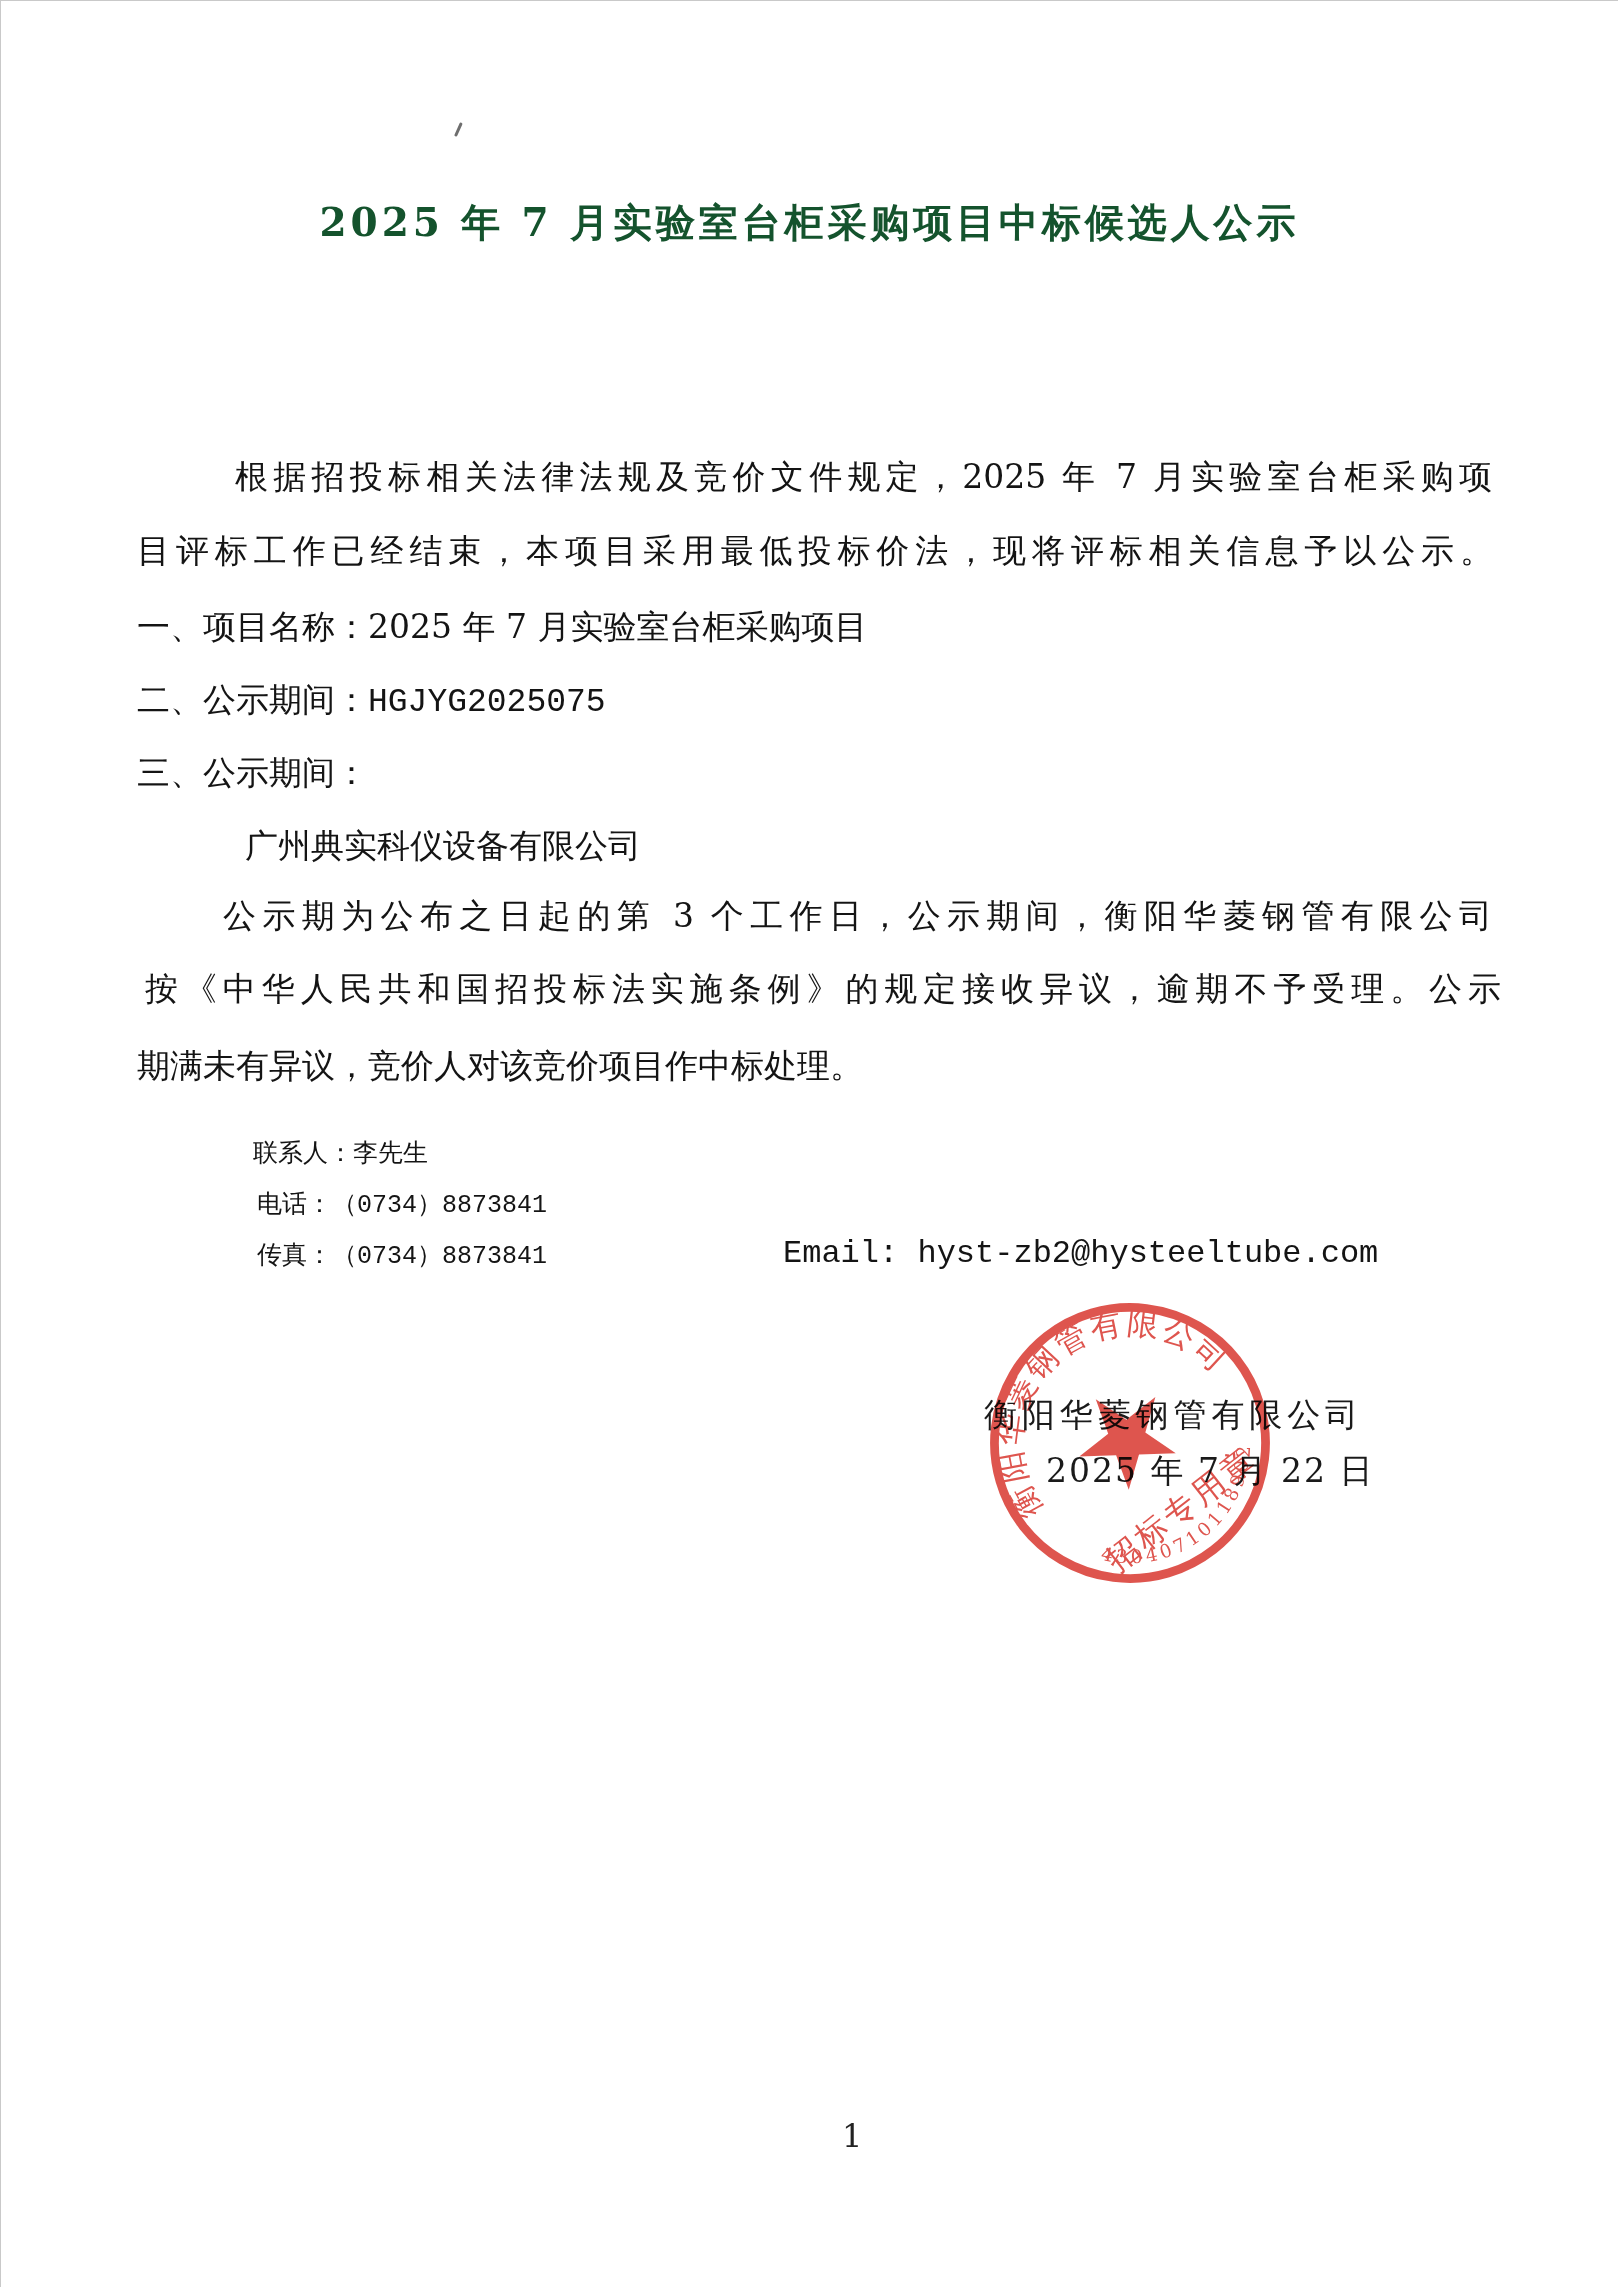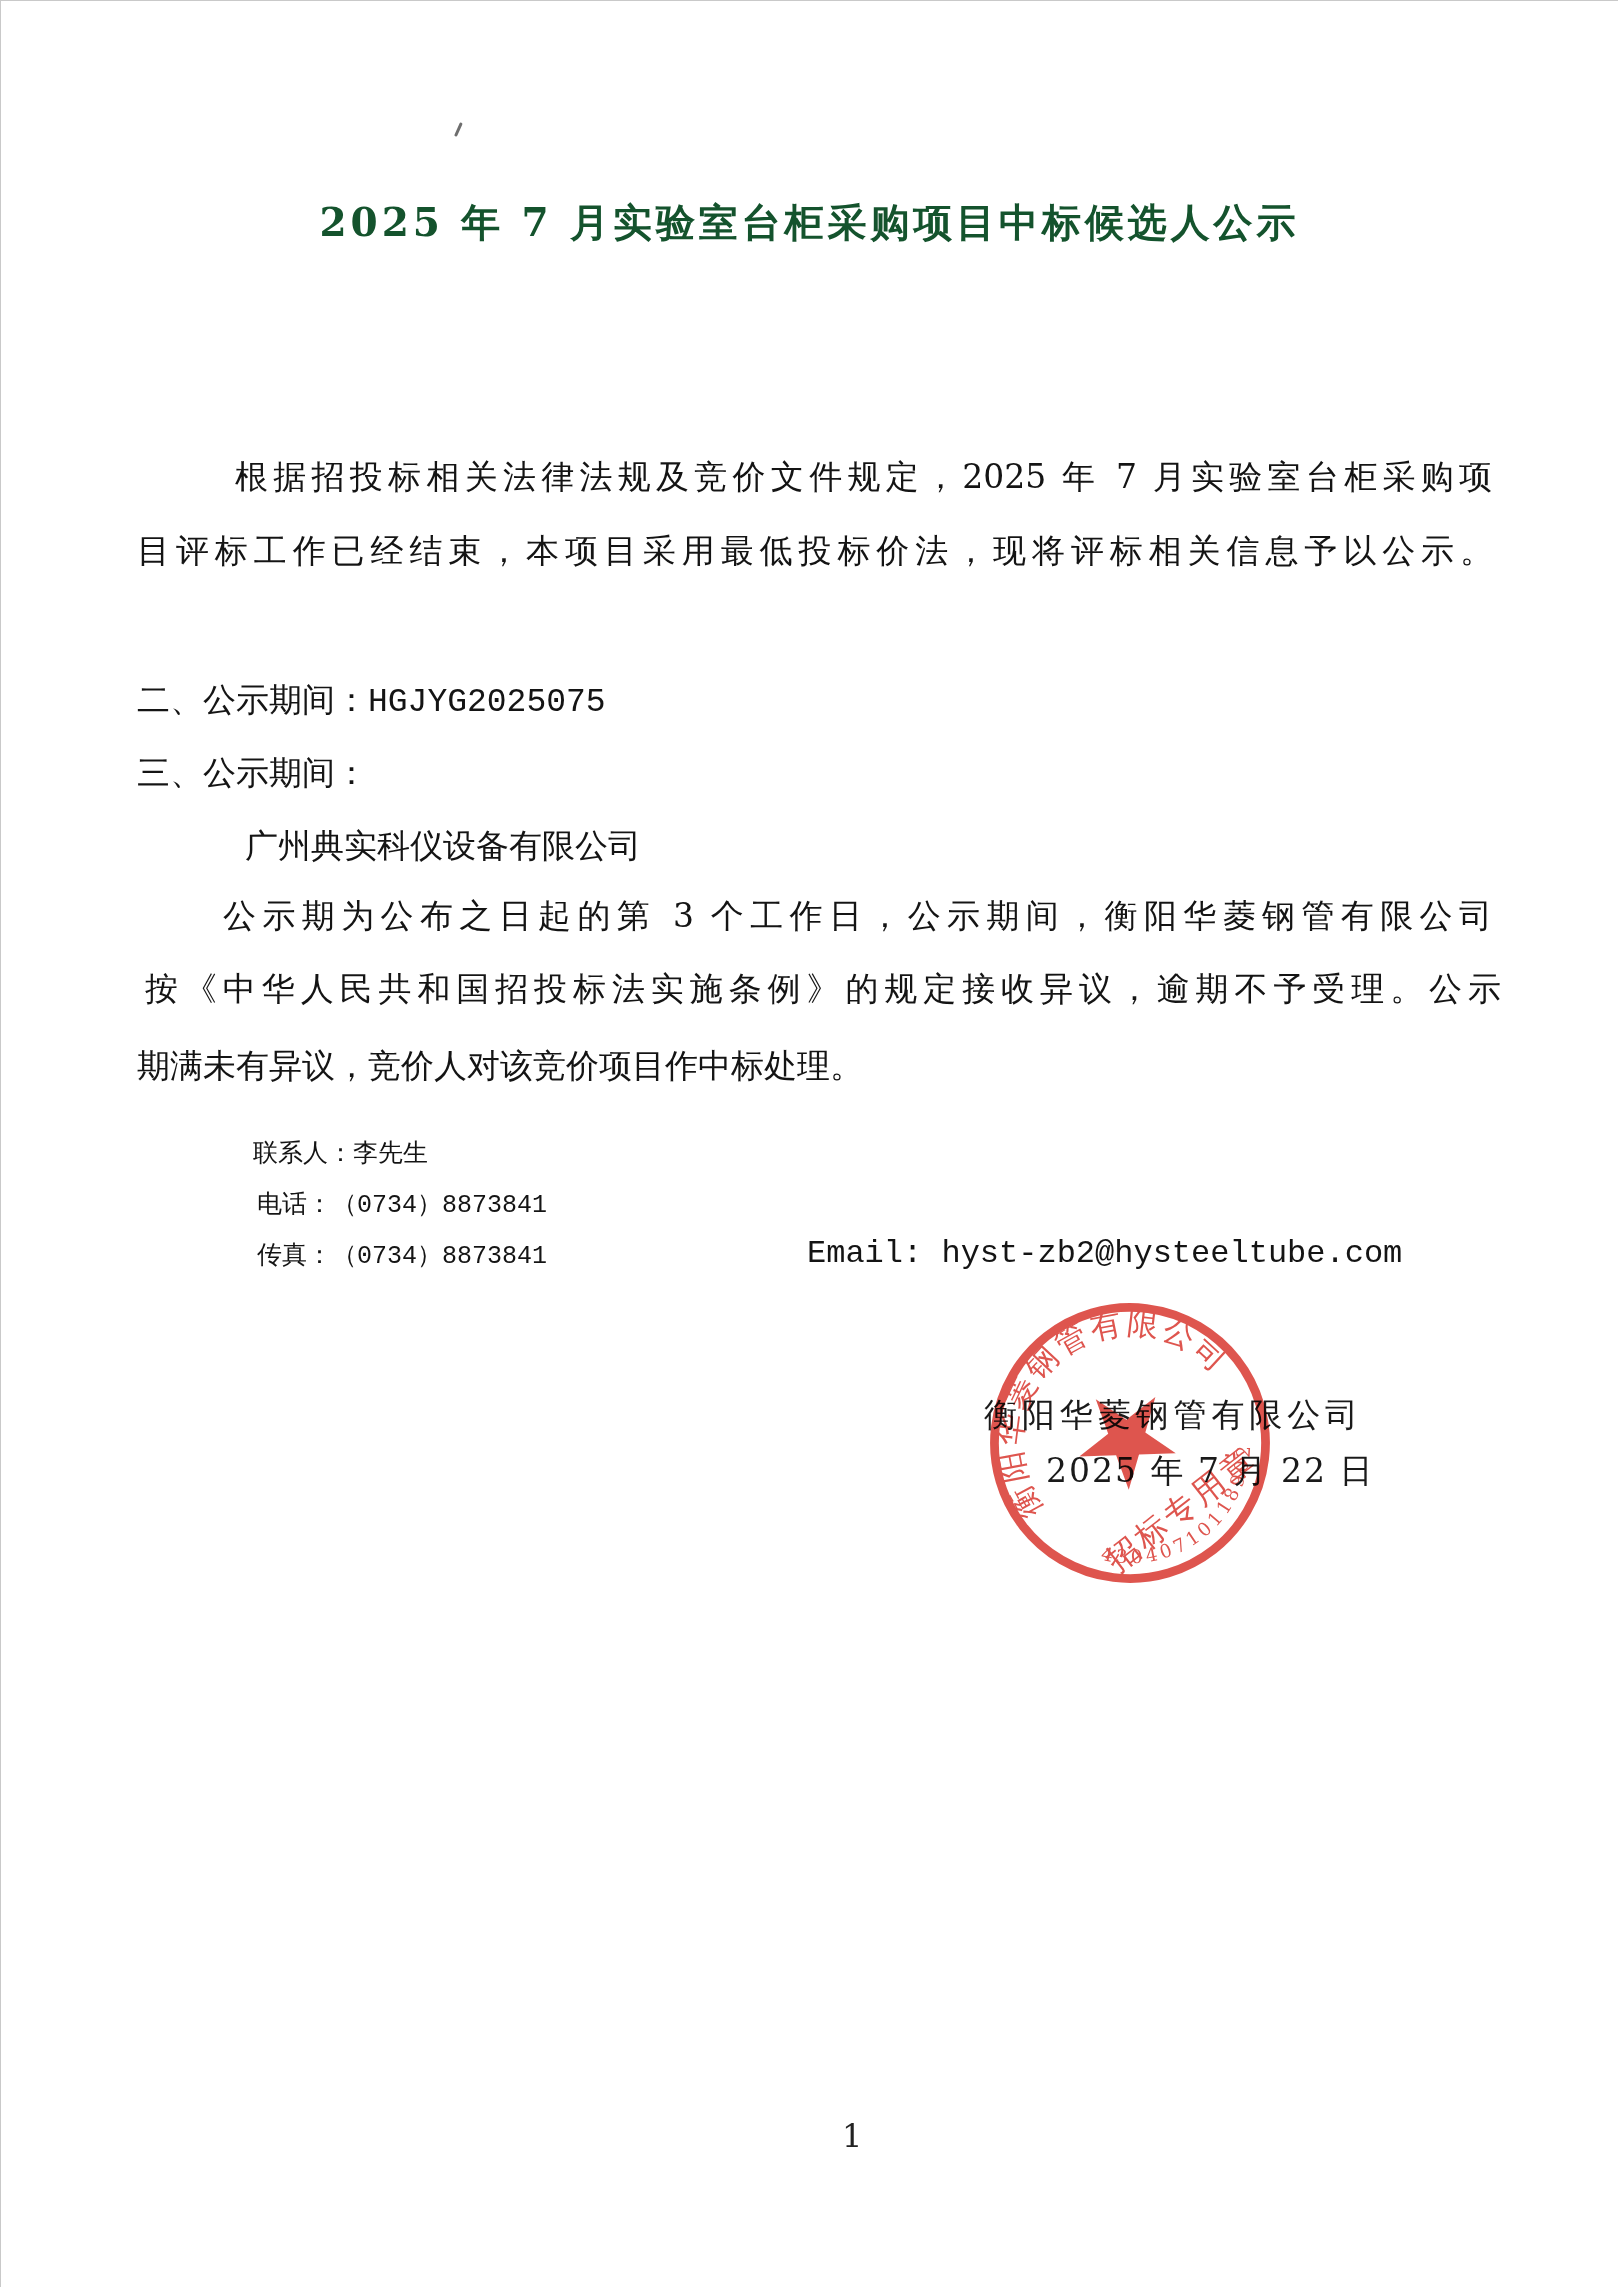--- a/index.html
+++ b/index.html
@@ -28,21 +28,21 @@
   }
   .body-line { font-size: 33px; }
   .justify {
     white-space: normal;
     text-align: justify;
     text-align-last: justify;
     line-height: 1.1;
   }
   .mono { font-family: "Liberation Mono", "DejaVu Sans Mono", monospace; }
   .contact-line { font-size: 25px; }
-  .email { font-size: 32px; margin-left: 24px; }
+  .email { font-size: 32px; }
   .sig { font-size: 33px; color: #1a1a1a; }
   .stamp {
     position: absolute;
     left: 973px;
     top: 1286px;
     mix-blend-mode: multiply;
     z-index: 3;
   }
   .sig-company { left: 983px; top: 1393px; letter-spacing: 4.9px; z-index: 2; }
   .sig-date    { left: 1045px; top: 1449px; letter-spacing: 2px; z-index: 2; }
@@ -70,20 +70,21 @@
 
 <div class="page">
 
   <div class="tick-artifact"></div>
 
   <div class="title">2025 年 7 月实验室台柜采购项目中标候选人公示</div>
 
   <div class="abs body-line justify" style="left:234px; top:458px; width:1257px;">根据招投标相关法律法规及竞价文件规定，2025 年 7 月实验室台柜采购项</div>
   <div class="abs body-line justify" style="left:136px; top:532px; width:1356px;">目评标工作已经结束，本项目采用最低投标价法，现将评标相关信息予以公示。</div>
 
+  <div class="abs body-line" style="left:136px; top:605px;">一、项目名称：2025 年 7 月实验室台柜采购项目</div>
 
   <div class="abs body-line" style="left:136px; top:678px;">
     <span>二、公示期间：</span><span class="mono">HGJYG2025075</span>
   </div>
 
   <div class="abs body-line" style="left:136px; top:751px;">三、公示期间：</div>
 
   <div class="abs body-line" style="left:244px; top:824px;">广州典实科仪设备有限公司</div>
 
   <div class="abs body-line justify" style="left:222px; top:897px; width:1269px;">公示期为公布之日起的第 3 个工作日，公示期间，衡阳华菱钢管有限公司</div>

